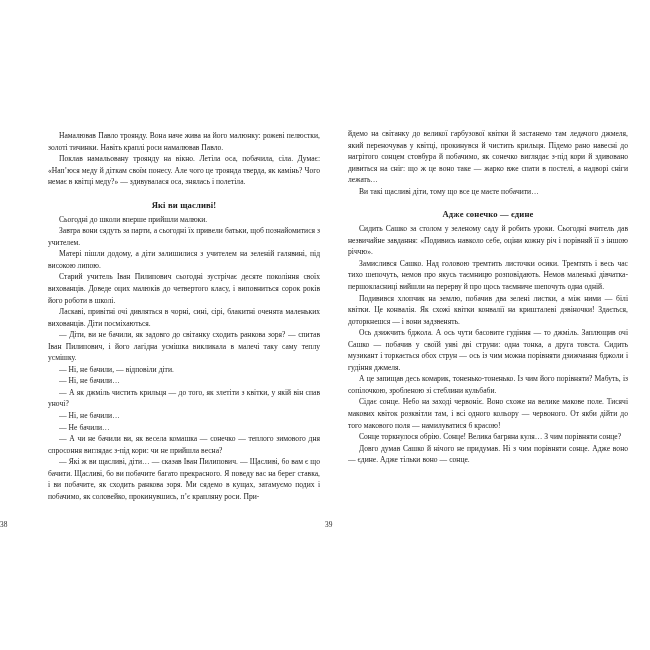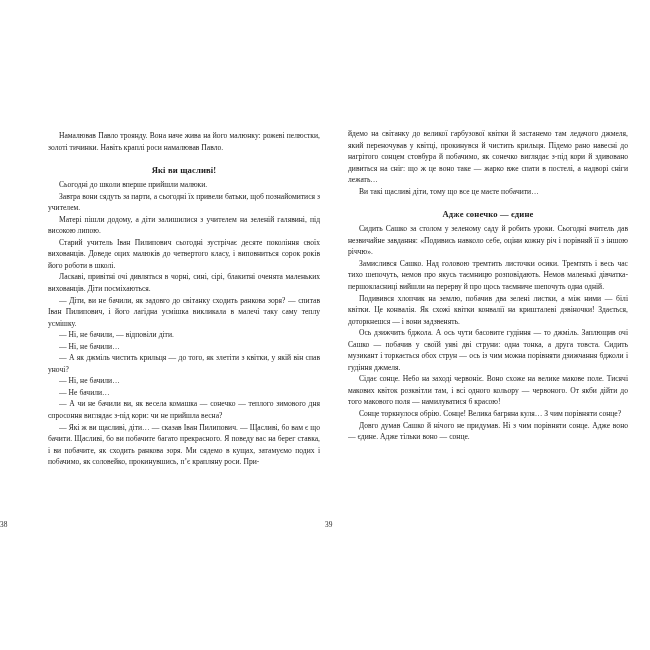--- a/index.html
+++ b/index.html
@@ -99,20 +99,21 @@
 </head>
 <body>
 
 <div class="spread">
 
   <div class="page page-left">
     <div class="textblock">
 
 
       <p class="para">Намалював Павло троянду. Вона наче жива на його малюнку: рожеві пелюстки, золоті тичинки. Навіть краплі роси намалював Павло.</p>
+      <p class="para">Поклав намальовану троянду на вікно. Летіла оса, побачила, сіла. Думає: «Нап’юся меду й діткам своїм понесу. Але чого це троянда тверда, як камінь? Чого немає в квітці меду?» — здивувалася оса, знялась і полетіла.</p>
 
       <h2 class="section-title spaced-top">Які ви щасливі!</h2>
 
       <p class="para">Сьогодні до школи вперше прийшли малюки.</p>
       <p class="para">Завтра вони сядуть за парти, а сьогодні їх привели батьки, щоб познайомитися з учителем.</p>
       <p class="para">Матері пішли додому, а діти залишилися з учителем на зеленій галявині, під високою липою.</p>
       <p class="para">Старий учитель Іван Пилипович сьогодні зустрічає десяте покоління своїх вихованців. Доведе оцих малюків до четвертого класу, і виповниться сорок років його роботи в школі.</p>
       <p class="para">Ласкаві, привітні очі дивляться в чорні, сині, сірі, блакитні оченята маленьких вихованців. Діти посміхаються.</p>
       <p class="para dialogue">— Діти, ви не бачили, як задовго до світанку сходить ранкова зоря? — спитав Іван Пилипович, і його лагідна усмішка викликала в малечі таку саму теплу усмішку.</p>
       <p class="para dialogue">— Ні, не бачили, — відповіли діти.</p>
@@ -132,20 +133,21 @@
 
       <p class="para no-indent">йдемо на світанку до великої гарбузової квітки й застанемо там ледачого джмеля, який переночував у квітці, прокинувся й чистить крильця. Підемо рано навесні до нагрітого сонцем стовбура й побачимо, як сонечко виглядає з-під кори й здивовано дивиться на сніг: що ж це воно таке — жарко вже спати в постелі, а надворі сніги лежать…</p>
       <p class="para">Ви такі щасливі діти, тому що все це маєте побачити…</p>
 
       <h2 class="section-title spaced-top">Адже сонечко — єдине</h2>
 
       <p class="para">Сидить Сашко за столом у зеленому саду й робить уроки. Сьогодні вчитель дав незвичайне завдання: «Подивись навколо себе, оціни кожну річ і порівняй її з іншою річчю».</p>
       <p class="para">Замислився Сашко. Над головою тремтить листочки осики. Тремтять і весь час тихо шепочуть, немов про якусь таємницю розповідають. Немов маленькі дівчатка-першокласниці вийшли на перерву й про щось таємниче шепочуть одна одній.</p>
       <p class="para">Подивився хлопчик на землю, побачив два зелені листки, а між ними — білі квітки. Це конвалія. Як схожі квітки конвалії на кришталеві дзвіночки! Здається, доторкнешся — і вони задзвенять.</p>
       <p class="para">Ось дзижчить бджола. А ось чути басовите гудіння — то джміль. Заплющив очі Сашко — побачив у своїй уяві дві струни: одна тонка, а друга товста. Сидить музикант і торкається обох струн — ось із чим можна порівняти дзижчання бджоли і гудіння джмеля.</p>
+      <p class="para">А це запищав десь комарик, тоненько-тоненько. Із чим його порівняти? Мабуть, із сопілочкою, зробленою зі стеблини кульбаби.</p>
       <p class="para">Сідає сонце. Небо на заході червоніє. Воно схоже на велике макове поле. Тисячі макових квіток розквітли там, і всі одного кольору — червоного. От якби дійти до того макового поля — намилуватися б красою!</p>
       <p class="para">Сонце торкнулося обрію. Сонце! Велика багряна куля… З чим порівняти сонце?</p>
       <p class="para">Довго думав Сашко й нічого не придумав. Ні з чим порівняти сонце. Адже воно — єдине. Адже тільки воно — сонце.</p>
 
     </div>
     <div class="page-number">39</div>
   </div>
 
 </div>
 

